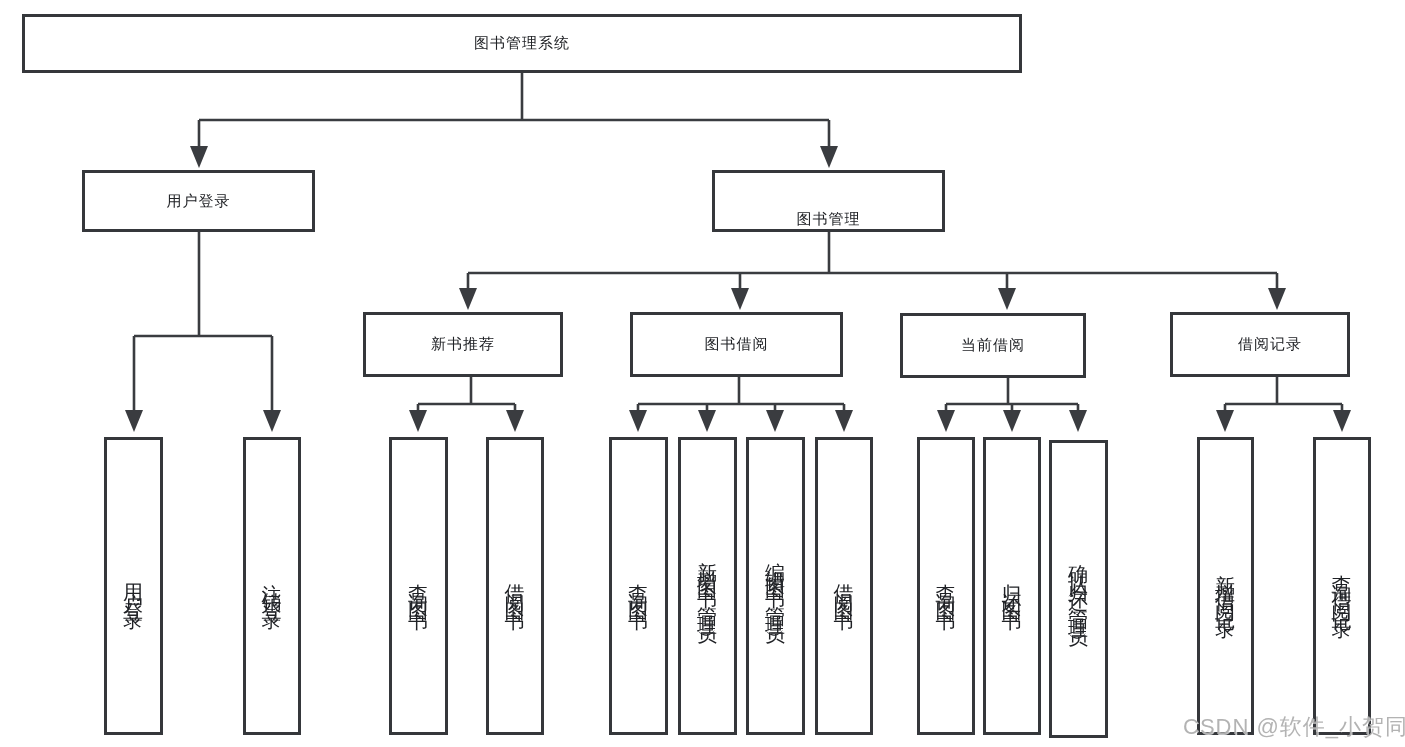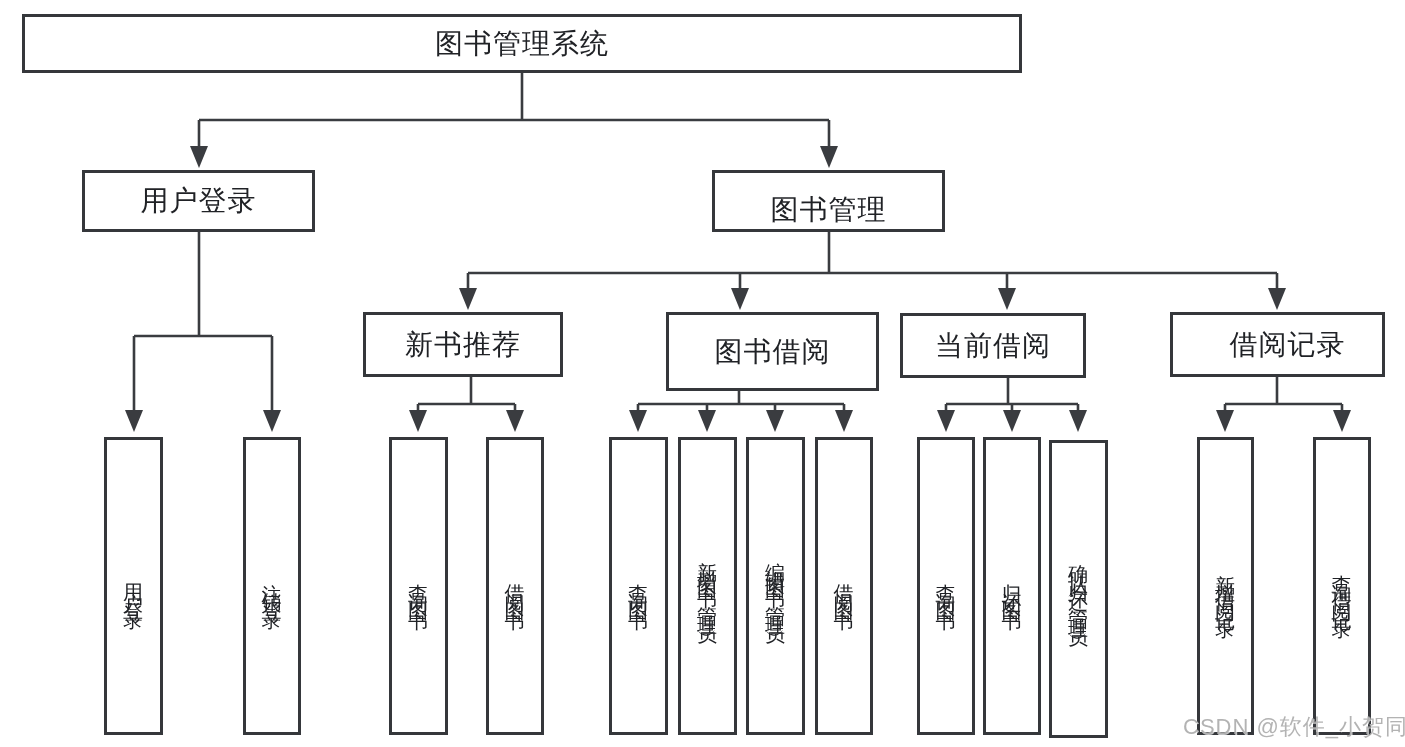--- a/index.html
+++ b/index.html
@@ -25,21 +25,21 @@
   }
   .box {
     position: absolute;
     box-sizing: border-box;
     border: 3px solid #35373b;
     background: #ffffff;
     display: flex;
     align-items: center;
     justify-content: center;
     color: #202226;
-    font-size: 28px;
+    font-size: 15px;
     letter-spacing: 1px;
     white-space: nowrap;
   }
   .leaf {
     writing-mode: vertical-rl;
     text-orientation: mixed;
     font-size: 20px;
     letter-spacing: 9px;
     line-height: 1;
     white-space: normal;
@@ -111,27 +111,27 @@
   <div class="box" style="left:82px; top:170px; width:233px; height:62px;">
     <span>用户登录</span>
   </div>
   <div class="box" style="left:712px; top:170px; width:233px; height:62px;align-items:flex-end;">
     <span>图书管理</span>
   </div>
 
   <div class="box" style="left:363px; top:312px; width:200px; height:65px;">
     <span>新书推荐</span>
   </div>
-  <div class="box" style="left:666px; top:312px; width:213px; height:79px;">
+  <div class="box" style="left:630px; top:312px; width:213px; height:65px;">
     <span>图书借阅</span>
   </div>
   <div class="box" style="left:900px; top:313px; width:186px; height:65px;">
     <span>当前借阅</span>
   </div>
-  <div class="box" style="left:1170px; top:312px; width:215px; height:65px;padding-left:20px;">
+  <div class="box" style="left:1170px; top:312px; width:180px; height:65px;padding-left:20px;">
     <span>借阅记录</span>
   </div>
 
   <div class="box leaf" style="left:104px; top:437px; width:59px; height:298px;">
     <span>用户登录</span>
   </div>
   <div class="box leaf" style="left:243px; top:437px; width:58px; height:298px;">
     <span>注销登录</span>
   </div>
 

